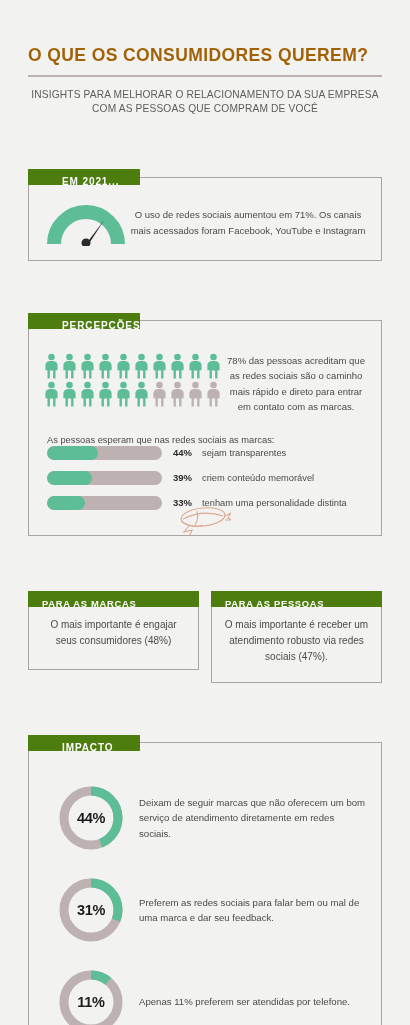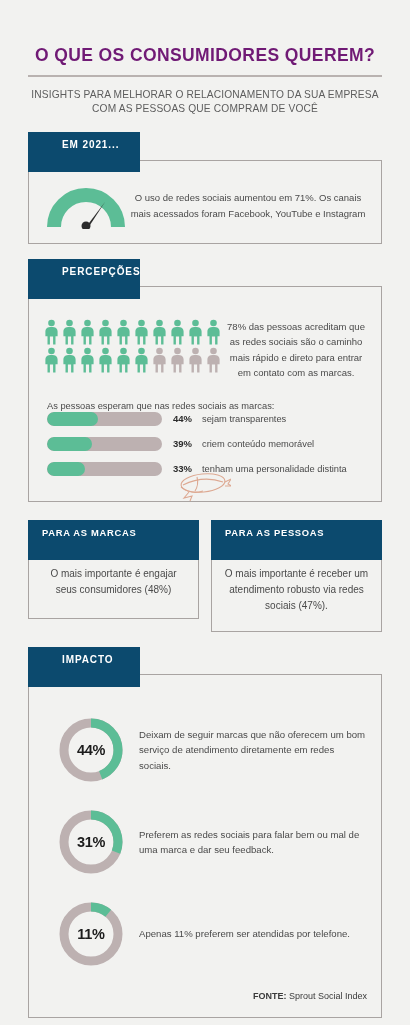--- a/index.html
+++ b/index.html
@@ -7,49 +7,50 @@
     width:410px; height:1025px;
     background:#f2f2f0;
     font-family:"Liberation Sans", sans-serif;
     overflow:hidden;
   }
   .page { position:relative; width:410px; height:1025px; padding:0 28px; }
 
   
   .title {
     margin-top:45px;
-    text-align:center;
+    text-align:left;
     font-size:17.5px;
     font-weight:bold;
     letter-spacing:0.4px;
-    color:#701a75;
+    color:#a16207;
   }
   .title-rule { margin:9px 0 11px; height:1.5px; background:#b9b2b0; }
   .subtitle {
     text-align:center;
     font-size:10.2px;
     line-height:1.45;
     color:#5d5d5d;
     letter-spacing:0.15px;
   }
 
   
   .section { position:relative; margin-top:15px; }
   .tab {
     position:relative; z-index:2;
     display:inline-block;
-    background:#0c4a6e;
+    background:#4d7c0f;
     color:#ffffff;
     font-size:10px;
     font-weight:bold;
     letter-spacing:0.9px;
     padding:7px 0 7px 34px;
     min-width:112px;
-    height:40px;
+    height:16px;
     line-height:11px;
+    margin-top:37px;
   }
   .panel {
     position:relative;
     margin-top:-12.5px;
     border:1px solid #a9a4a2;
     background:transparent;
     padding:22px 14px 14px 14px;
   }
   .panel.pad-top { padding-top:24px; }
 

